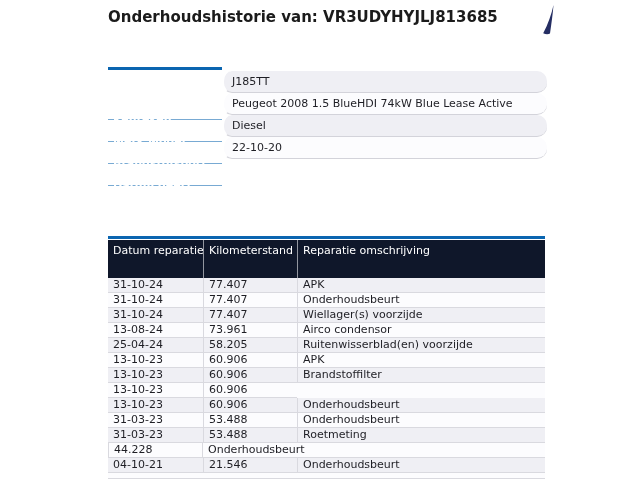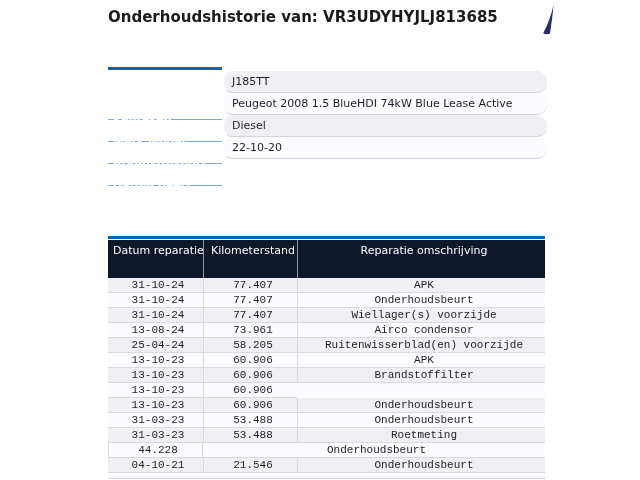--- a/index.html
+++ b/index.html
@@ -2,21 +2,21 @@
 <html><head>
 <meta charset="utf-8">
 <style>
   html, body {
     margin: 0; padding: 0;
     width: 640px; height: 480px;
     background: #ffffff;
     overflow: hidden;
     font-family: "DejaVu Sans", "Liberation Sans", sans-serif;
   }
-  .page { position: relative; width: 640px; height: 480px; background: #fff; overflow: hidden; text-align: center; }
+  .page { position: relative; width: 640px; height: 480px; background: #fff; overflow: hidden; }
 
   .title {
     position: absolute; left: 108px; top: 8px; margin: 0;
     font-size: 15px; font-weight: bold; color: #1b1b1b; white-space: nowrap;
   }
 
   .logo { position: absolute; left: 541px; top: 5px; }
 
   
   .vehicle { position: absolute; left: 108px; top: 67px; width: 439px; }
@@ -48,21 +48,21 @@
   .rhead { display: flex; height: 38px; background: #0f172a; }
   .hc {
     color: #ffffff; font-size: 11px; box-sizing: border-box;
     padding: 4px 0 0 5px; white-space: nowrap; overflow: hidden;
   }
   .c1 { width: 95px; }
   .c2 { width: 94px; }
   .c3 { flex: 1; }
   .hc.c2, .hc.c3 { border-left: 1px solid rgba(255,255,255,0.55); }
 
-  .drow { display: flex; height: 15px; font-family: Liberation Mono, monospace; }
+  .drow { display: flex; height: 15px; }
   .drow.odd  { background: #efeff4; }
   .drow.even { background: #fcfcfe; }
   .dcell {
     font-size: 11px; line-height: 14px; color: #1e1e24;
     box-sizing: border-box; padding-left: 5px;
     border-bottom: 1px solid #d9d9df;
     white-space: nowrap; overflow: hidden;
   }
   .dcell.c2, .dcell.c3 { border-left: 1px solid #d9d9df; }
   .partial-row { height: 5px; background: #fcfcfe; border-bottom: 1px solid #d9d9df; }

